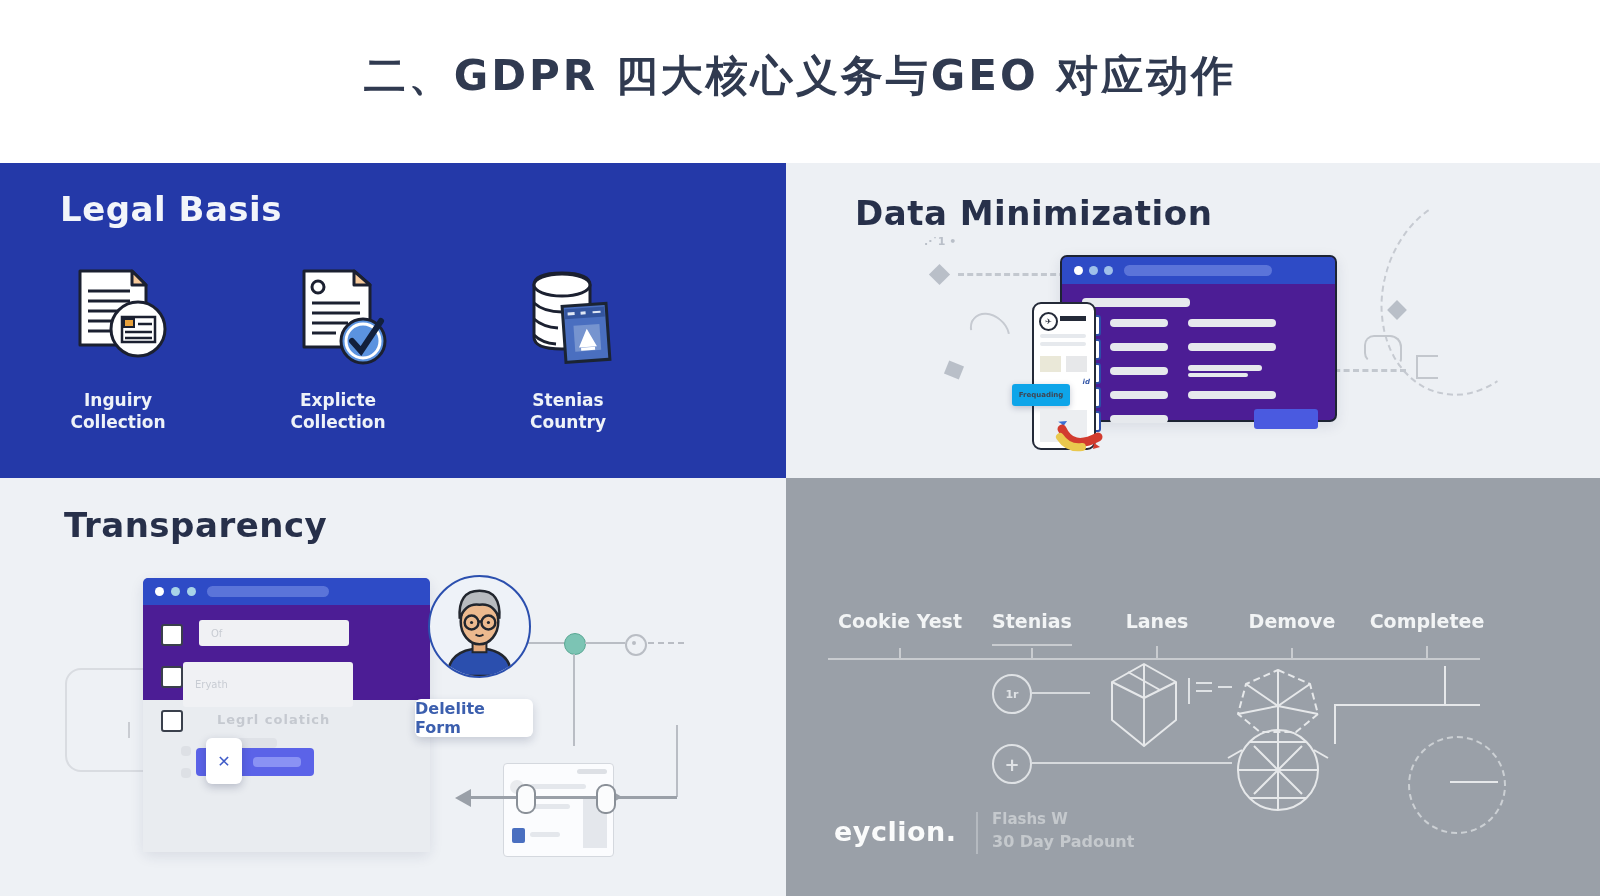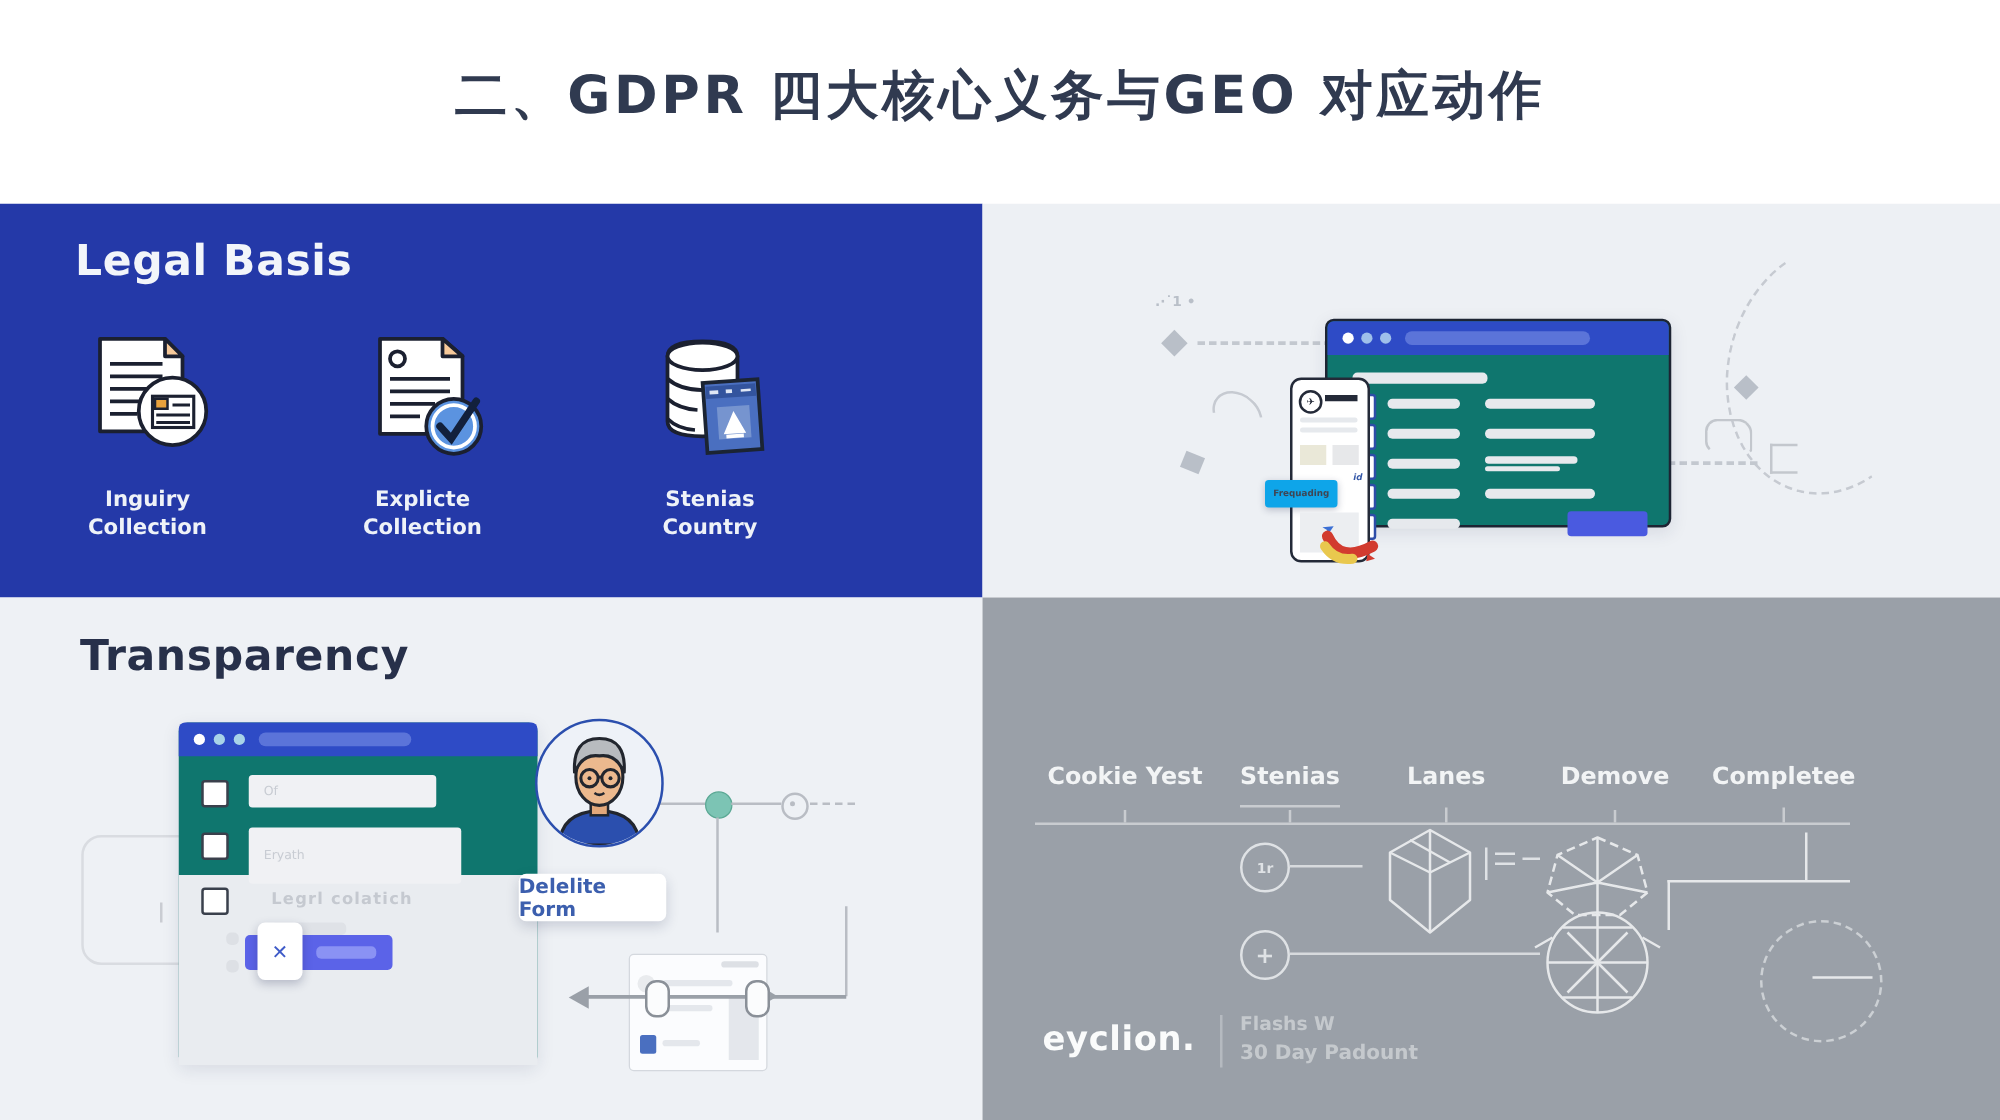--- a/index.html
+++ b/index.html
@@ -22,21 +22,21 @@
   .q-heading{font-size:34px;font-weight:700;letter-spacing:.5px}
   .hd-light{color:#f2f5fa}
   .hd-dark{color:#27304a}
   .hd-white{color:#f4f6f7}
 
   
   .lb-item{top:100px;width:124px;text-align:center}
   .lb-label{margin-top:14px;color:#eef2f8;font-size:17px;font-weight:600;line-height:22px}
 
   
-  .browser{background:#0f766e;border-radius:7px;box-shadow:0 4px 14px rgba(30,40,80,.10)}
+  .browser{background:#4c1d95;border-radius:7px;box-shadow:0 4px 14px rgba(30,40,80,.10)}
   .b-dark{border:2px solid #1d2433}
   .b-head{position:absolute;left:0;top:0;right:0;height:27px;background:#2e4bc6;
           border-radius:5px 5px 0 0}
   .dot{position:absolute;top:9px;width:9px;height:9px;border-radius:50%}
   .pill{position:absolute;top:8px;height:11px;border-radius:6px;background:#5b74d9}
   .graybar{position:absolute;background:#e6e9ed;border-radius:4px}
   .chk{position:absolute;border:2px solid #2e4da8;border-radius:3px;background:#fff;
        display:flex;align-items:center;justify-content:center;
        font-size:11px;font-weight:700;color:#2e4da8;line-height:1}
   .chk-plain{border-color:#3a404c;color:transparent}
@@ -176,20 +176,21 @@
       </svg>
     </span>
     <div class="lb-label">
       <span>Stenias</span><br>
       <span>Country</span>
     </div>
   </div>
 </div>
 
 <div class="q" id="q-data">
+  <div class="abs q-heading hd-dark" style="left:69px;top:30px">Data Minimization</div>
 
   <div class="sparkle" style="left:138px;top:72px">.·˙1 •</div>
   <div class="diamond" style="left:146px;top:104px;width:15px;height:15px"></div>
   <div class="dashline" style="left:172px;top:110px;width:135px"></div>
   <div class="arc" style="left:182px;top:152px;width:40px;height:30px"></div>
   <div class="diamond" style="left:160px;top:200px;width:16px;height:14px;transform:rotate(22deg)"></div>
   <div class="dasharc" style="left:596px;top:30px;width:160px;height:200px"></div>
   <div class="diamond" style="left:604px;top:140px;width:14px;height:14px"></div>
   <div class="doodle" style="left:578px;top:172px;width:34px;height:24px"></div>
   <div class="bracket" style="left:630px;top:192px;width:20px;height:20px"></div>
@@ -254,21 +255,21 @@
     <div class="b-head">
       <span class="dot" style="left:12px;background:#ffffff"></span>
       <span class="dot" style="left:28px;background:#a8d4e8"></span>
       <span class="dot" style="left:44px;background:#a8d4e8"></span>
       <span class="pill" style="left:64px;width:122px"></span>
     </div>
     <div id="t-panel" style="top:122px"></div>
     <div class="chk chk-plain" style="left:18px;top:46px;width:18px;height:18px"></div>
     <div class="t-input" style="left:56px;top:42px;width:150px;height:26px">Of</div>
     <div class="chk chk-plain" style="left:18px;top:88px;width:18px;height:18px"></div>
-    <div class="t-input" style="left:56px;top:84px;width:170px;height:45px">Eryath</div>
+    <div class="t-input" style="left:40px;top:84px;width:170px;height:45px">Eryath</div>
     <div class="chk chk-plain" style="left:18px;top:132px;width:18px;height:18px"></div>
     <div class="abs" style="left:74px;top:134px;font-size:13px;font-weight:700;color:#c5c9d0;letter-spacing:1px">Legrl colatich</div>
     <div class="graybar" style="left:38px;top:168px;width:10px;height:10px;background:#dde0e5"></div>
     <div class="graybar" style="left:38px;top:190px;width:10px;height:10px;background:#dde0e5"></div>
     <div class="graybar" style="left:74px;top:160px;width:60px;height:10px;background:#dfe2e7"></div>
     <div id="t-btn" style="left:53px;top:170px;width:118px;height:28px"></div>
     <div id="t-btn-bar" style="left:110px;top:179px;width:48px;height:10px"></div>
     <div id="t-xcard" style="left:63px;top:160px;width:36px;height:46px">✕</div>
   </div>
 

